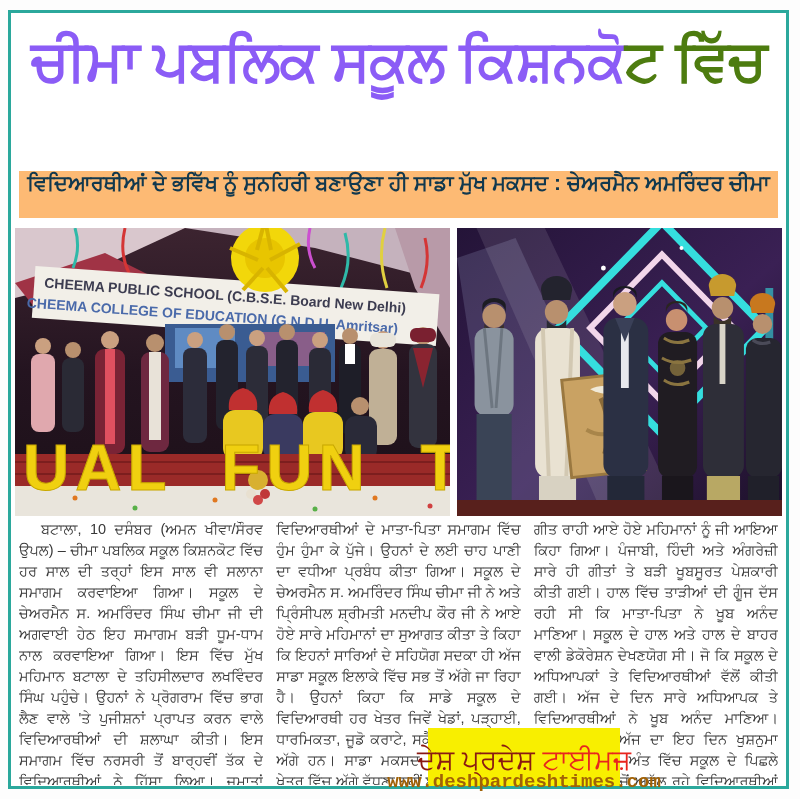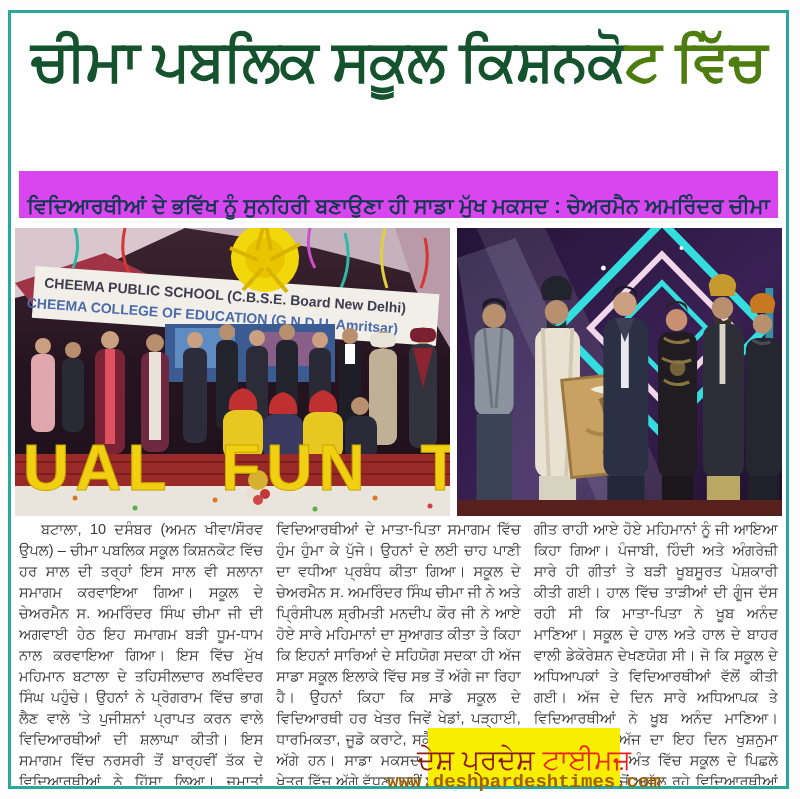--- a/index.html
+++ b/index.html
@@ -2,25 +2,25 @@
 <html><head>
 <meta charset="utf-8">
 <style>
   html,body{margin:0;padding:0;background:#ffffff;}
   *{box-sizing:border-box;font-family:"Liberation Sans",sans-serif;}
   .sheet{position:relative;width:800px;height:799px;background:#fdfdfd;overflow:hidden;}
   .frame{position:absolute;left:8px;top:10px;width:781px;height:779px;border:3px solid #2ba89c;background:#ffffff;}
   
   .headline{position:absolute;left:0;top:14px;width:100%;text-align:center;font-weight:bold;
             font-size:57px;line-height:66px;letter-spacing:-1px;color:#121212;}
-  .hl-red{color:#14532d;}
+  .hl-red{color:#8b5cf6;}
   .hl-black{color:#4d7c0f;}
   
-  .subhead{position:absolute;left:8px;right:8px;top:158px;height:47px;background:#d946ef;
-           display:flex;align-items:flex-end;justify-content:center;
+  .subhead{position:absolute;left:8px;right:8px;top:158px;height:47px;background:#fdba74;
+           display:flex;align-items:flex-start;justify-content:center;
            font-size:21px;font-weight:bold;color:#11384e;}
   
   .photos{position:absolute;left:4px;top:215px;right:4px;height:288px;display:flex;gap:7px;}
   .photo{position:relative;overflow:hidden;background:#1c1020;}
   .photo.left{width:435px;}
   .photo.right{flex:1;}
   .photo svg{display:block;width:100%;height:100%;}
   
   .bodytext{position:absolute;left:8px;right:8px;top:506px;height:266px;display:flex;gap:13px;}
   .col{flex:1;font-size:14.5px;line-height:21px;color:#383838;text-align:justify;overflow:hidden;}

